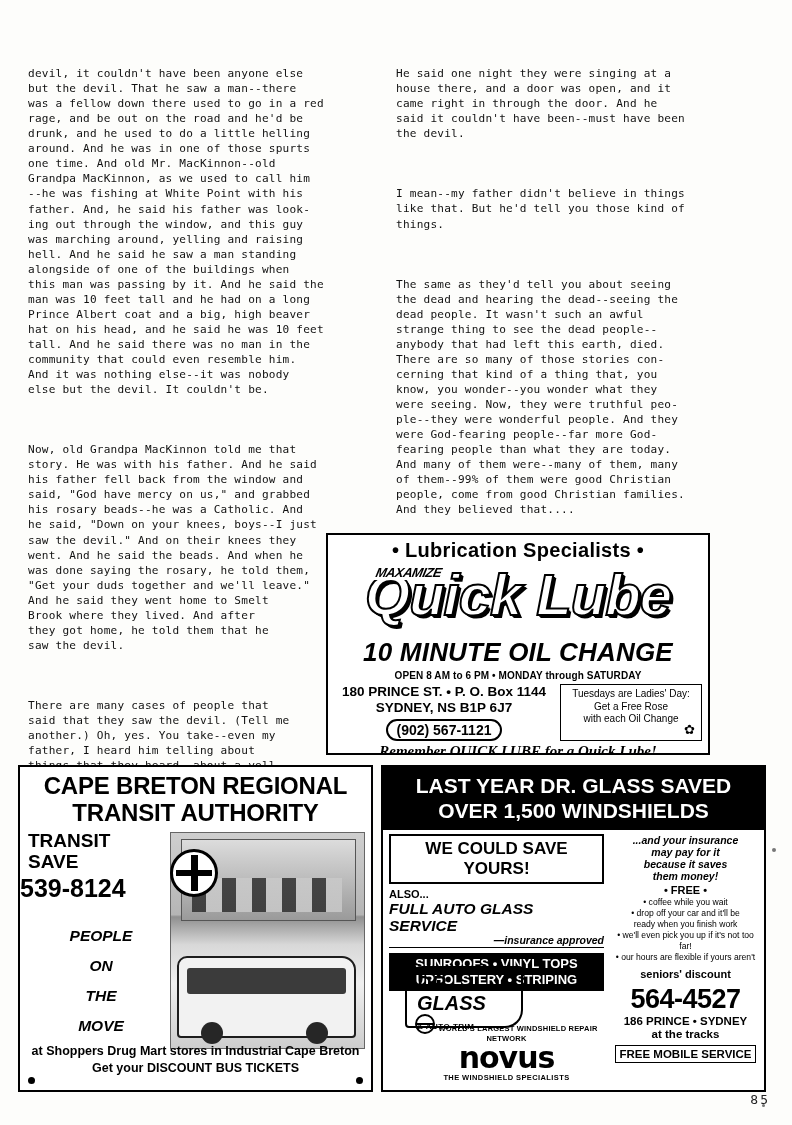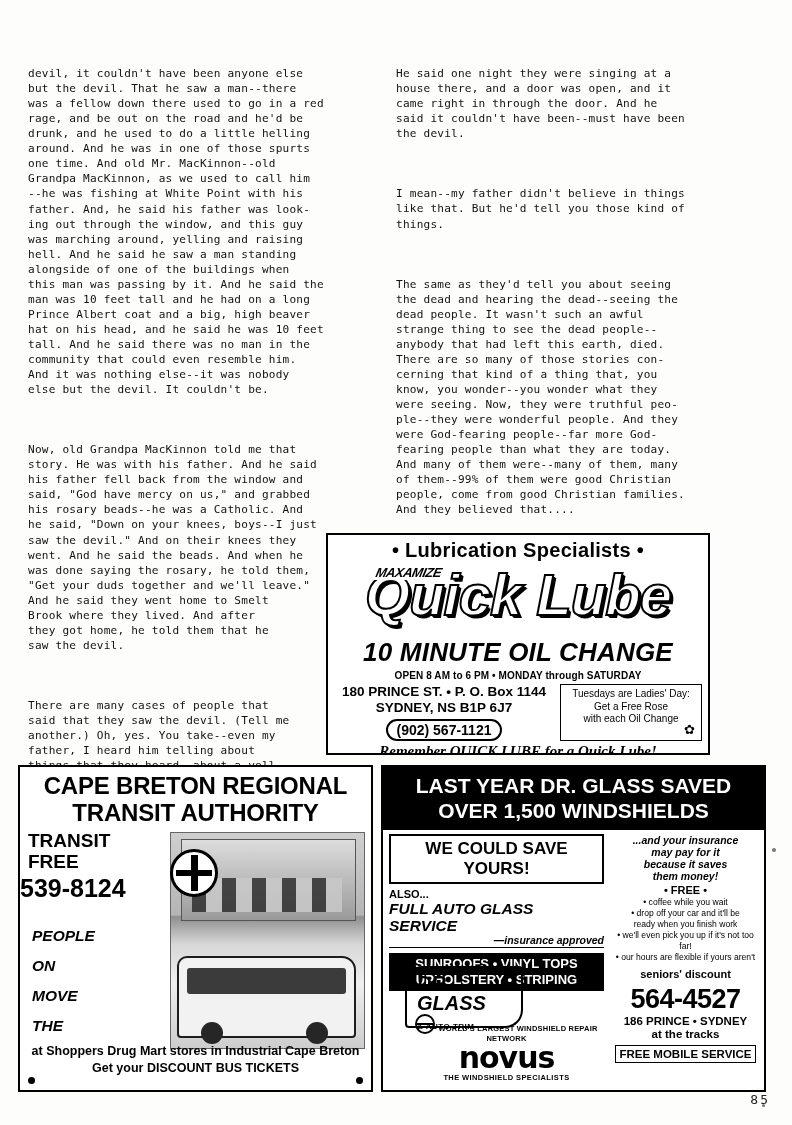--- a/index.html
+++ b/index.html
@@ -191,21 +191,21 @@
     font-weight: bold;
     font-size: 25px;
     text-align: left;
     margin-top: 2px;
   }
   #ad-transit .tr-slogan {
     font-style: italic;
     font-weight: bold;
     font-size: 15.5px;
     line-height: 30px;
-    text-align: left;
+    text-align: center;
     padding-left: 12px;
     margin-top: 18px;
   }
   #ad-transit .tr-photo {
     flex: 1;
     margin: 2px 6px 0 0;
     background:
       linear-gradient(180deg,#cfcfcf 0%,#b5b5b5 38%,#8f8f8f 39%,#d8d8d8 52%,#efefef 70%,#cdcdcd 100%);
     border: 1px solid #666;
     position: relative;
@@ -569,26 +569,26 @@
     </div>
     <div class="ql-remember">Remember QUICK LUBE for a Quick Lube!</div>
   </div>
 
   <div class="adbox" id="ad-transit">
     <div class="tr-title">CAPE BRETON REGIONAL</div>
     <div class="tr-title" style="margin-top:0">TRANSIT AUTHORITY</div>
     <div class="tr-body">
       <div class="tr-left">
         <div class="tr-info">TRANSIT</div>
-        <div class="tr-info">FREE</div>
+        <div class="tr-info">SAVE</div>
         <div class="tr-phone">539-8124</div>
         <div class="tr-slogan">PEOPLE</div>
         <div class="tr-slogan" style="margin-top:0">ON</div>
+        <div class="tr-slogan" style="margin-top:0">THE</div>
         <div class="tr-slogan" style="margin-top:0">MOVE</div>
-        <div class="tr-slogan" style="margin-top:0">THE</div>
       </div>
       <div class="tr-photo">
         <div class="oldcars"></div>
         <div class="bus">
           <div class="win"></div>
           <div class="wheel w1"></div>
           <div class="wheel w2"></div>
         </div>
       </div>
     </div>

